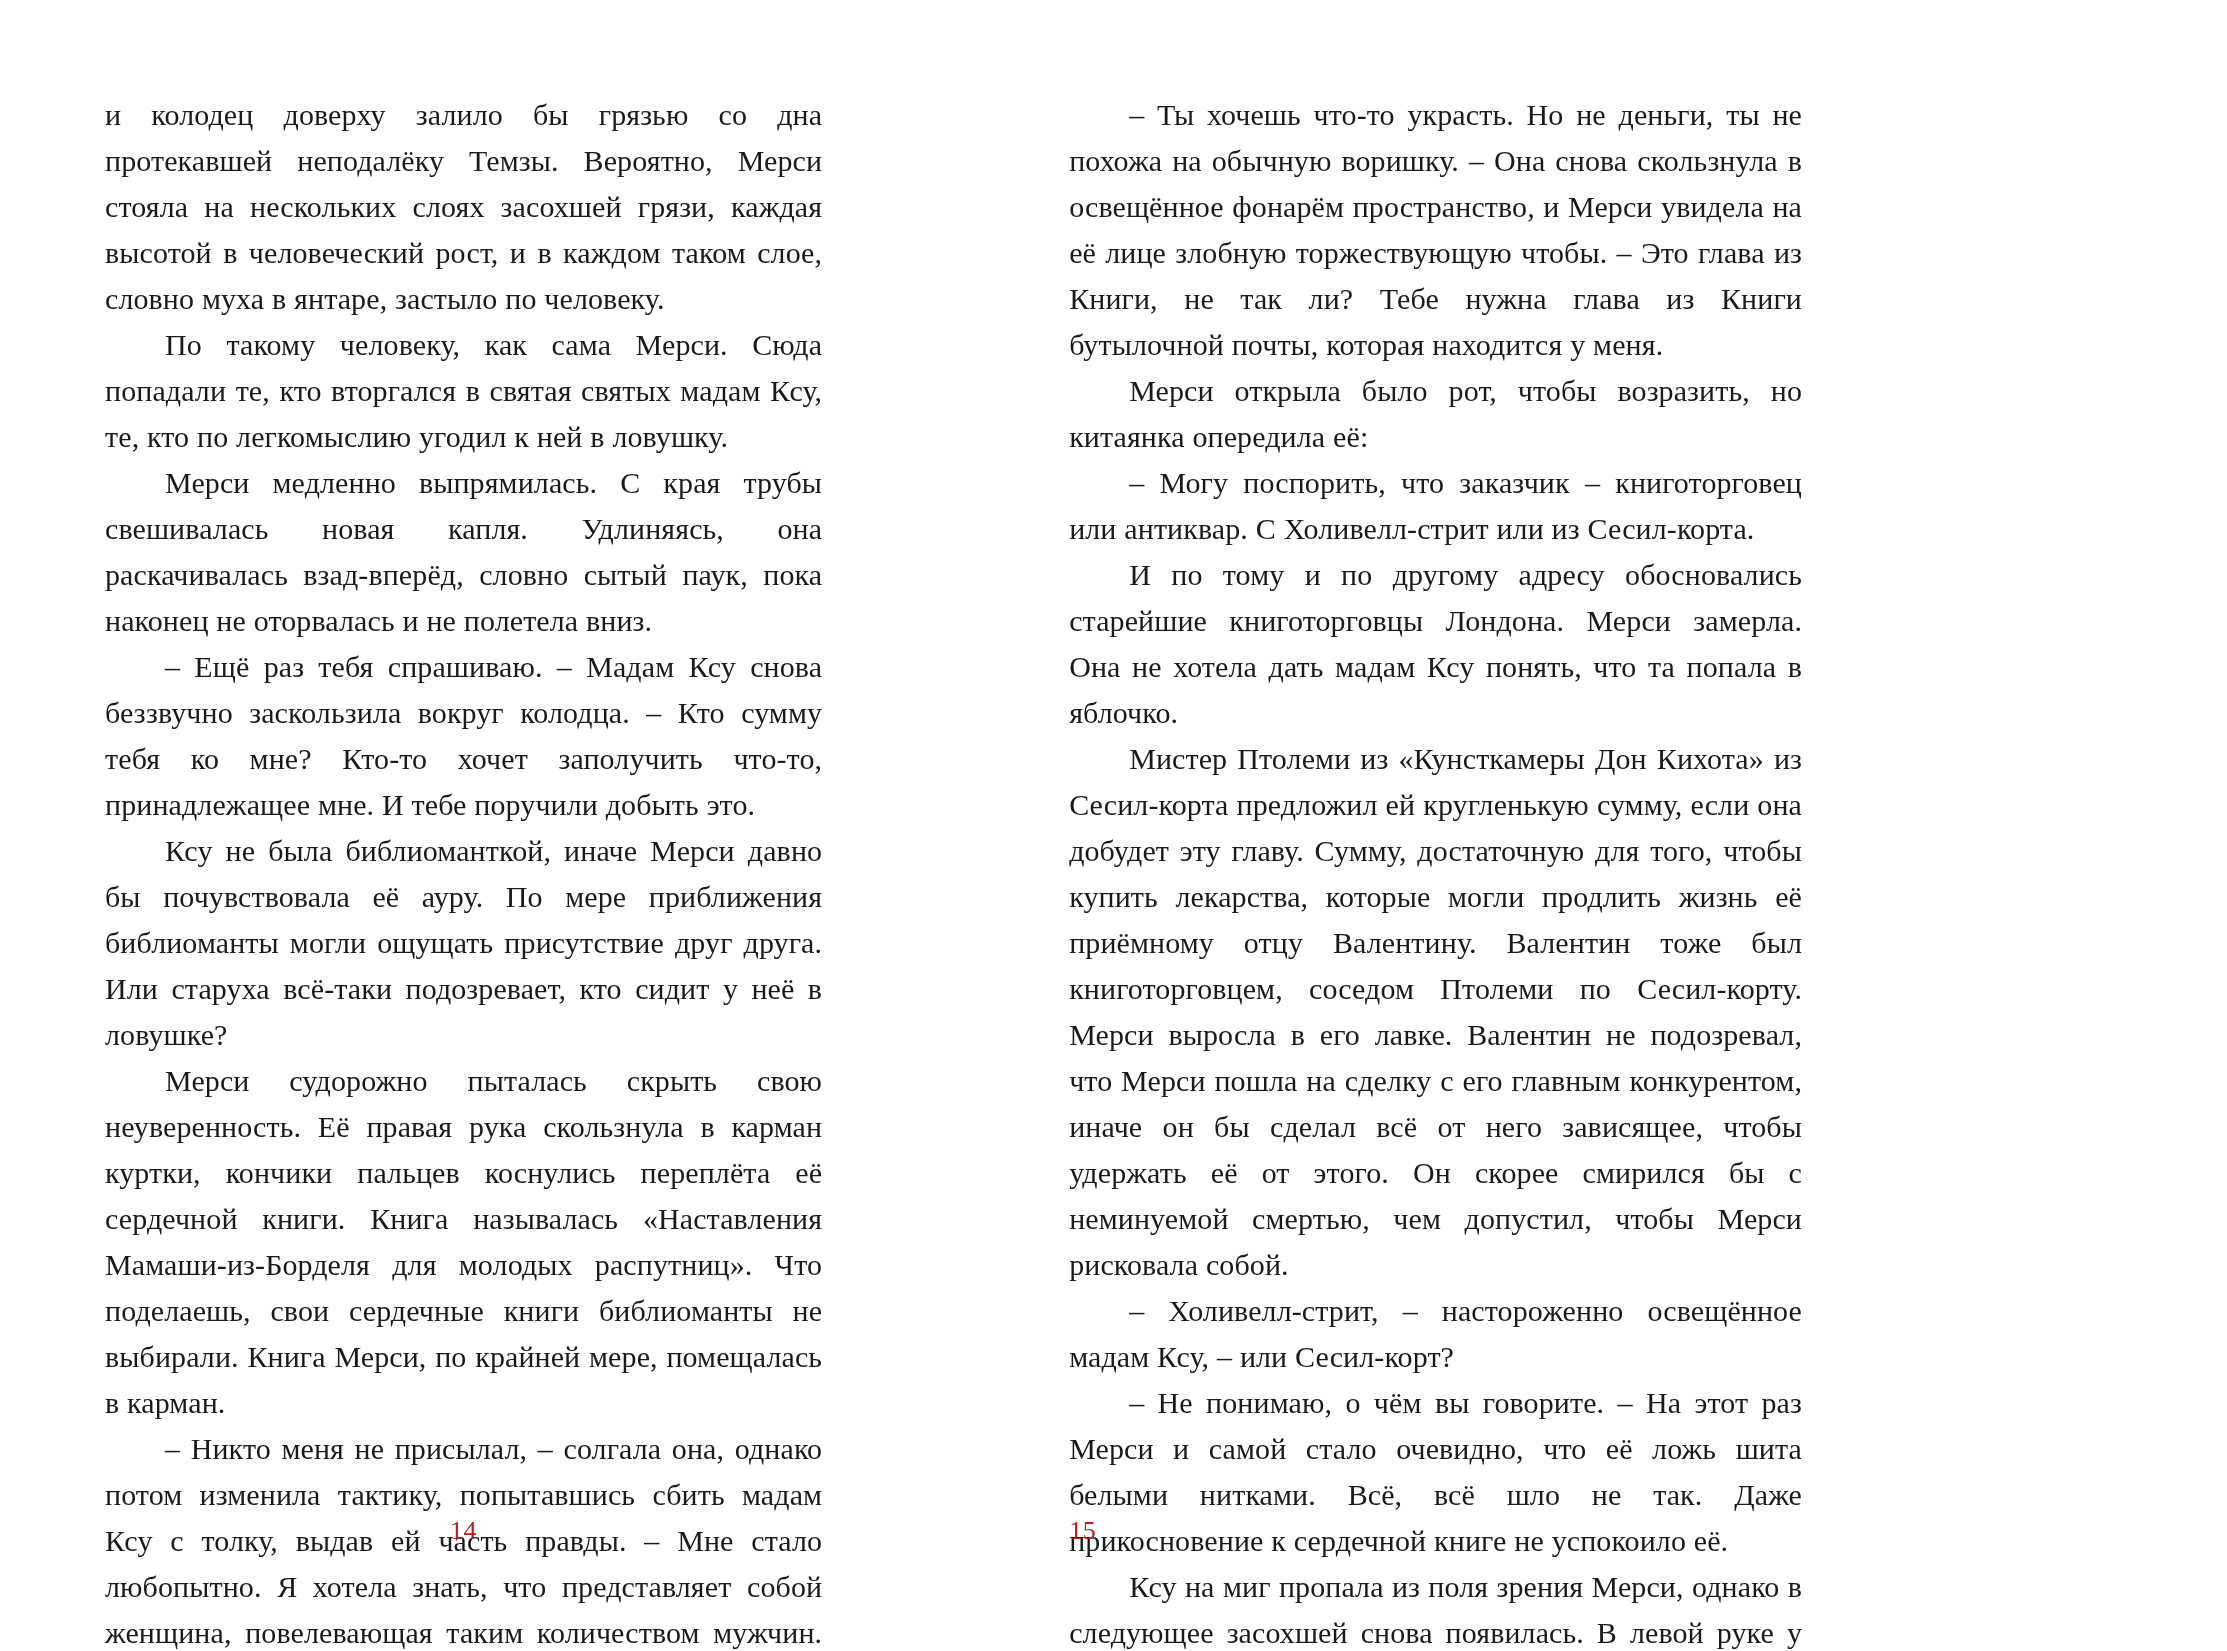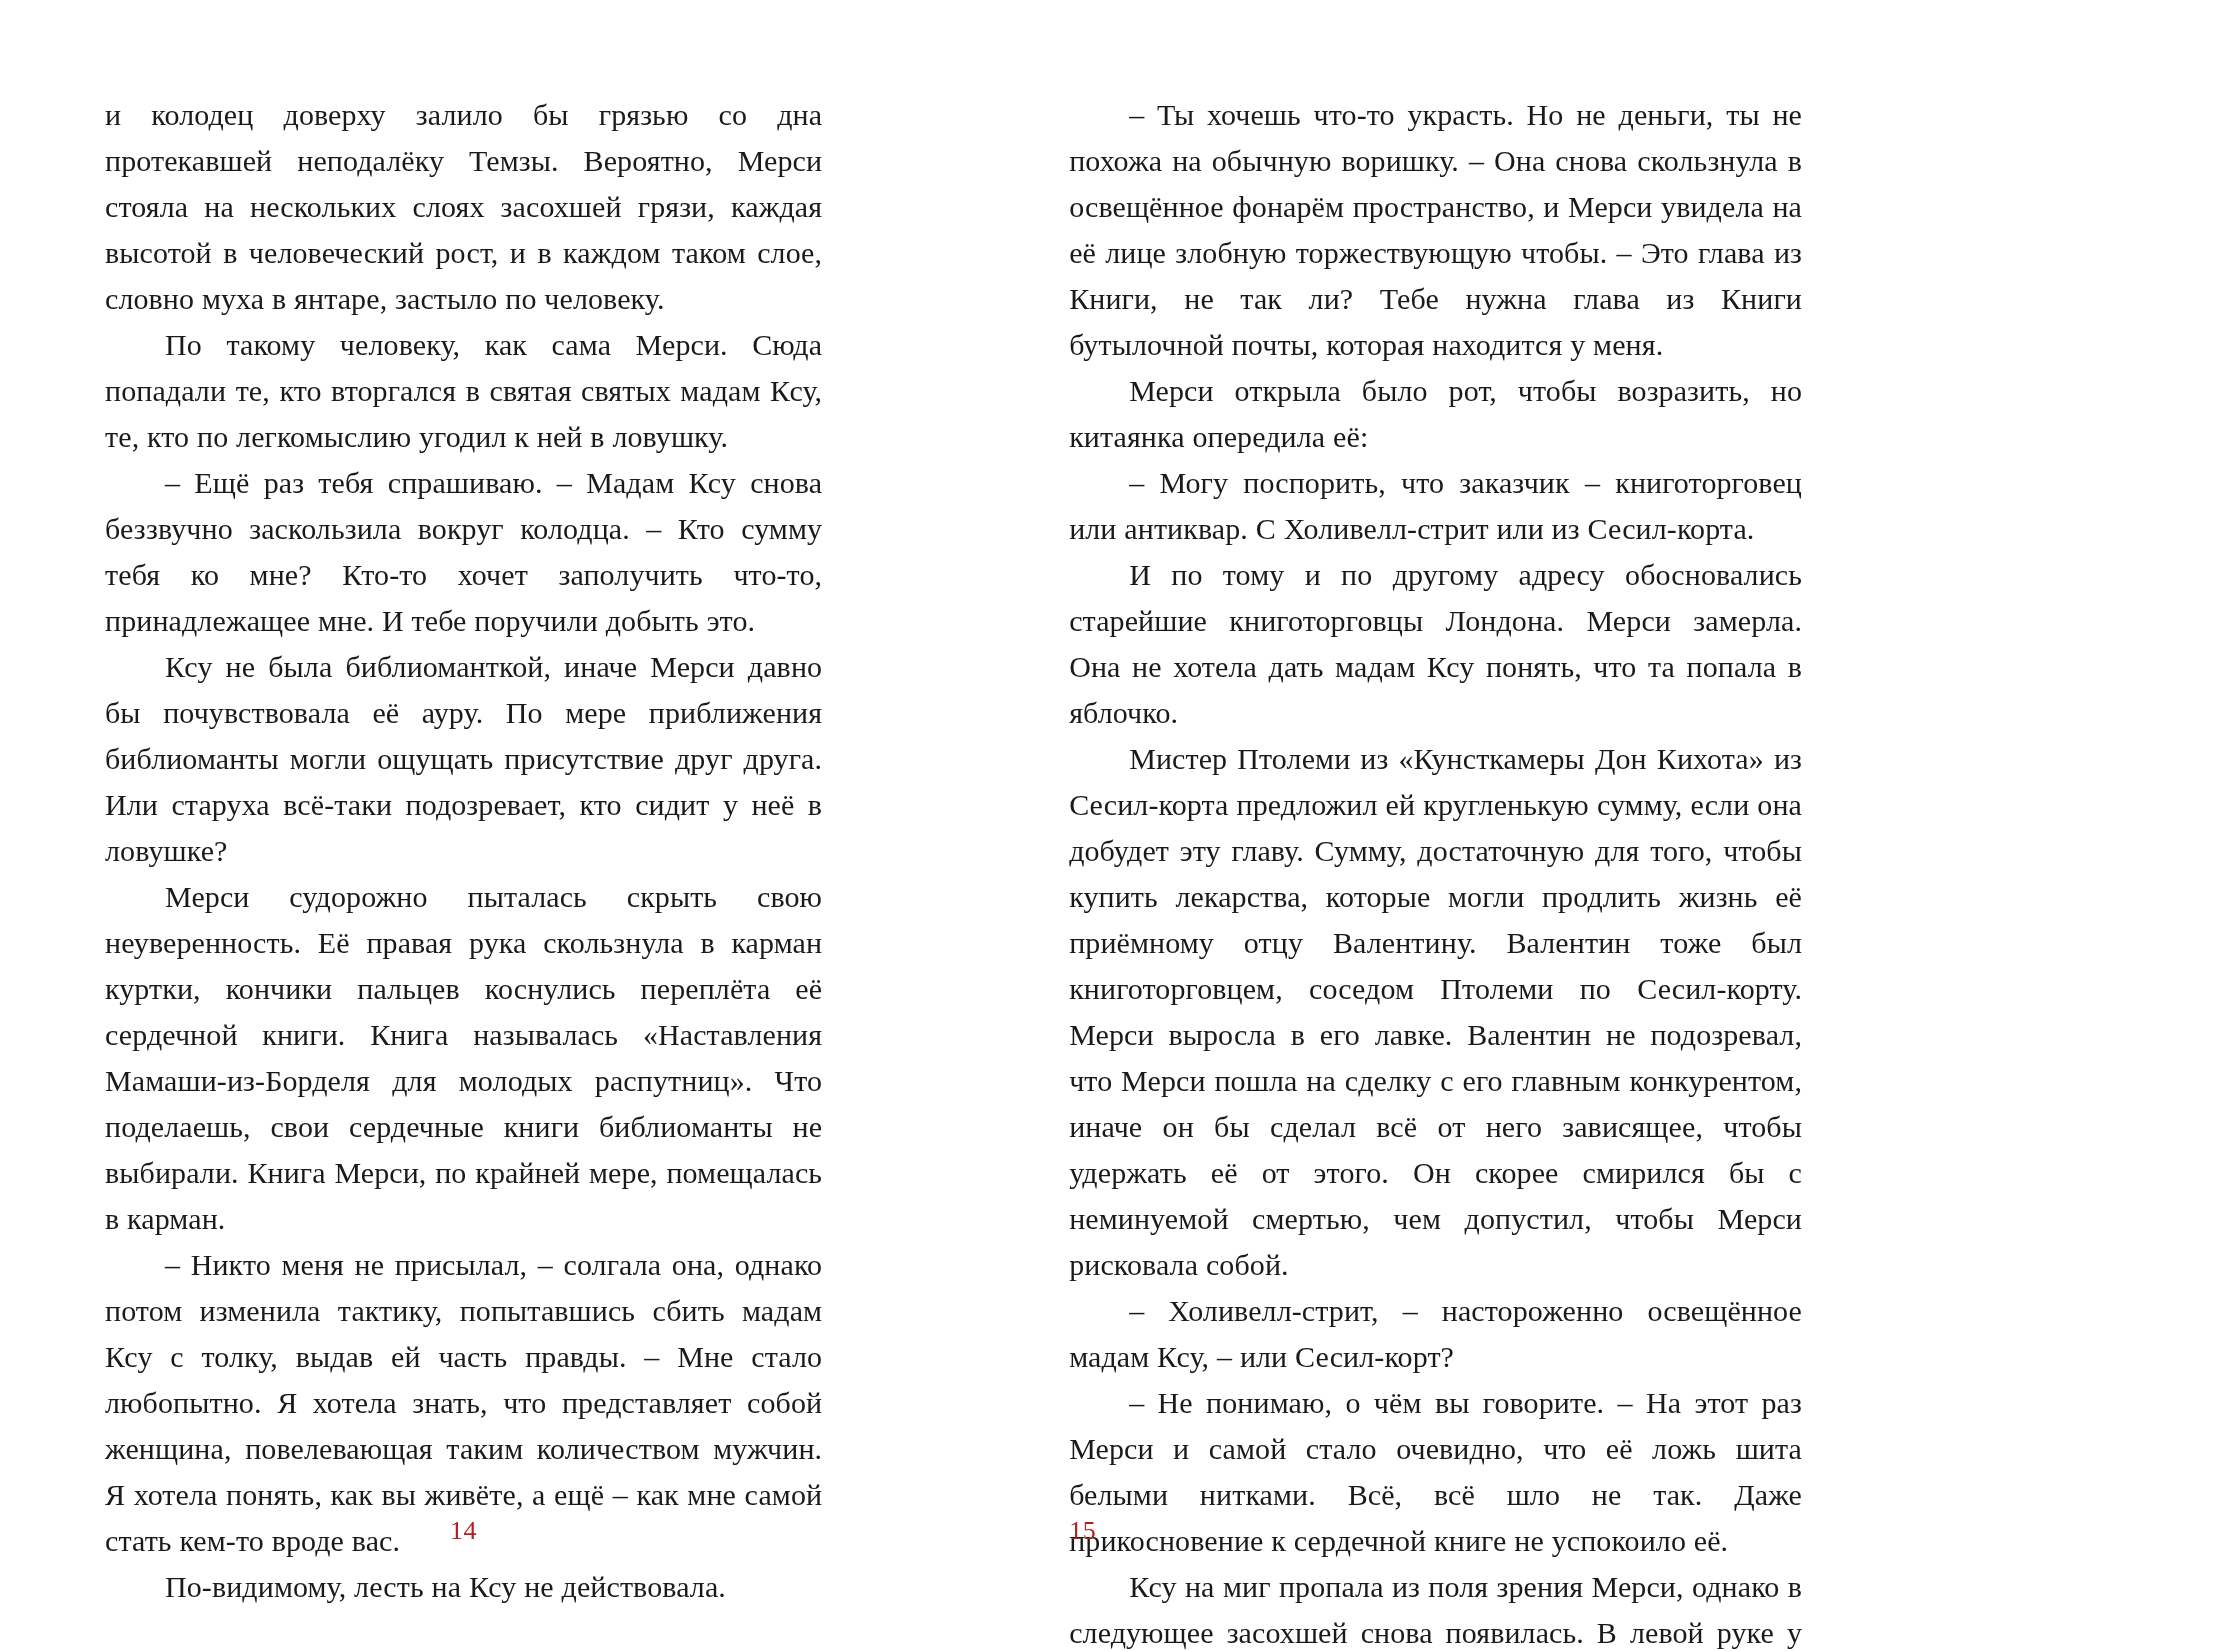--- a/index.html
+++ b/index.html
@@ -78,20 +78,21 @@
 </style>
 </head>
 <body>
 
 <div class="spread">
 
   <div class="page page-left">
     <div class="textblock">
       <p class="para first">и колодец доверху залило бы грязью со дна протекавшей неподалёку Темзы. Вероятно, Мерси стояла на нескольких слоях засохшей грязи, каждая высотой в человеческий рост, и в каждом таком слое, словно муха в янтаре, застыло по человеку.</p>
       <p class="para">По такому человеку, как сама Мерси. Сюда попадали те, кто вторгался в святая святых мадам Ксу, те, кто по легкомыслию угодил к ней в ловушку.</p>
+      <p class="para">Мерси медленно выпрямилась. С края трубы свешивалась новая капля. Удлиняясь, она раскачивалась взад-вперёд, словно сытый паук, пока наконец не оторвалась и не полетела вниз.</p>
       <p class="para">– Ещё раз тебя спрашиваю. – Мадам Ксу снова беззвучно заскользила вокруг колодца. – Кто сумму тебя ко мне? Кто-то хочет заполучить что-то, принадлежащее мне. И тебе поручили добыть это.</p>
       <p class="para">Ксу не была библиоманткой, иначе Мерси давно бы почувствовала её ауру. По мере приближения библиоманты могли ощущать присутствие друг друга. Или старуха всё-таки подозревает, кто сидит у неё в ловушке?</p>
       <p class="para">Мерси судорожно пыталась скрыть свою неуверенность. Её правая рука скользнула в карман куртки, кончики пальцев коснулись переплёта её сердечной книги. Книга называлась «Наставления Мамаши-из-Борделя для молодых распутниц». Что поделаешь, свои сердечные книги библиоманты не выбирали. Книга Мерси, по крайней мере, помещалась в карман.</p>
       <p class="para">– Никто меня не присылал, – солгала она, однако потом изменила тактику, попытавшись сбить мадам Ксу с толку, выдав ей часть правды. – Мне стало любопытно. Я хотела знать, что представляет собой женщина, повелевающая таким количеством мужчин. Я хотела понять, как вы живёте, а ещё – как мне самой стать кем-то вроде вас.</p>
       <p class="para">По-видимому, лесть на Ксу не действовала.</p>
     </div>
     <div class="folio folio-left">14</div>
   </div>
 
   <div class="page page-right">

